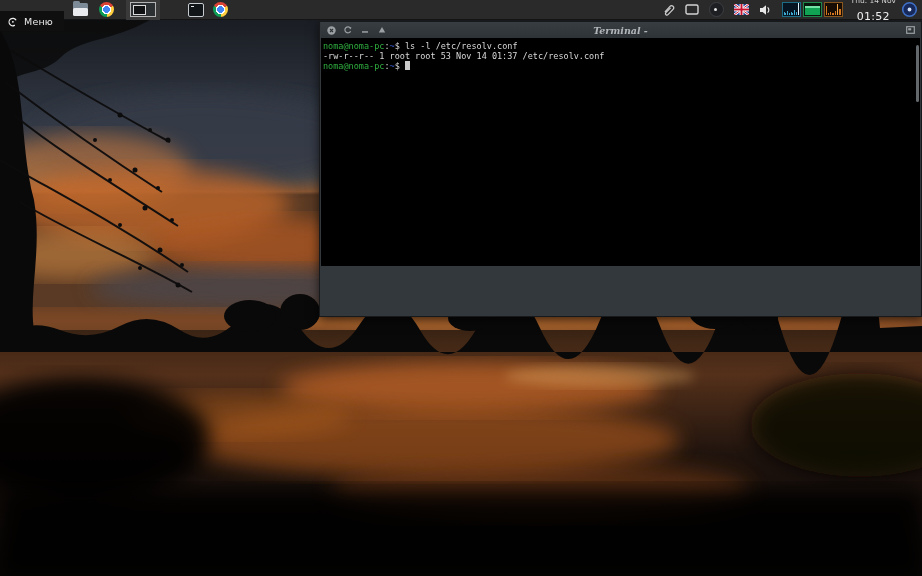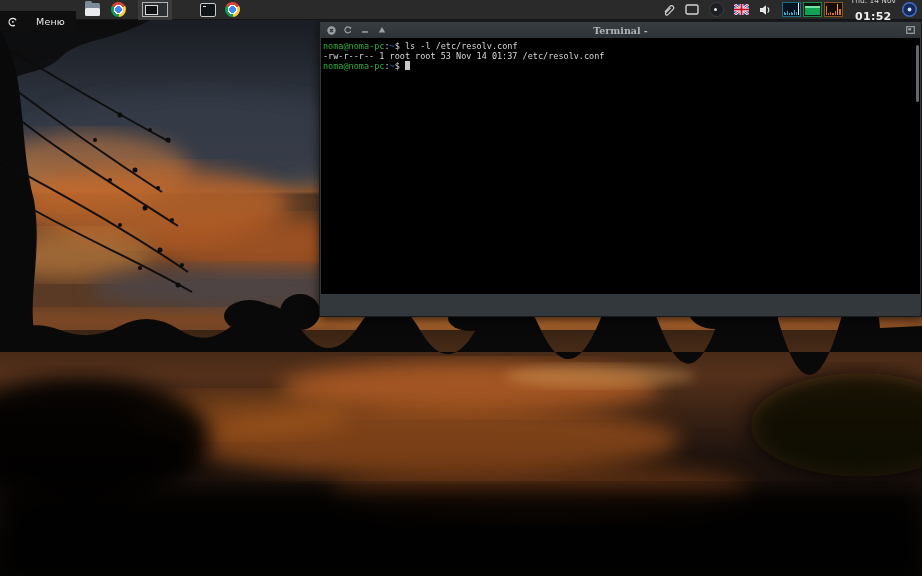--- a/index.html
+++ b/index.html
@@ -6,21 +6,21 @@
   #screen{position:relative;width:922px;height:576px;overflow:hidden;background:#000;
           font-family:"DejaVu Sans",sans-serif;-webkit-font-smoothing:antialiased;}
 
   
   .desktop{position:absolute;left:0;top:20px;width:922px;height:556px;}
   .desktop svg{display:block;width:100%;height:100%;}
 
   
   .panel{position:absolute;top:0;left:0;width:922px;height:20px;background:#2a2a2a;
          border-bottom:1px solid #141414;display:flex;align-items:center;z-index:10;box-sizing:border-box;}
-  .menu-btn{height:20px;display:flex;align-items:center;gap:17px;padding:0 11px 0 6px;background:#0f0f0f;cursor:default;margin-top:23px;}
+  .menu-btn{height:20px;display:flex;align-items:center;gap:5px;padding:0 11px 0 6px;background:#0f0f0f;cursor:default;margin-top:23px;}
   .menu-btn span{color:#e8e8e8;font-size:9.5px;letter-spacing:.2px;}
   .launchers{display:flex;align-items:center;gap:9px;margin-left:9px;}
   .icon16{width:16px;height:16px;display:flex;align-items:center;justify-content:center;}
   .chrome-ball{width:15px;height:15px;border-radius:50%;
     background:radial-gradient(circle at 50% 50%, #4285f4 0 3.2px, #fdfdfd 3.2px 4.6px, rgba(0,0,0,0) 4.6px),
                conic-gradient(from -60deg, #db4437 0 120deg, #ffcd40 120deg 240deg, #0f9d58 240deg 360deg);}
   .folder-icon{width:16px;height:13px;position:relative;}
   .folder-icon .back{position:absolute;left:0;top:0;width:15px;height:12px;border-radius:1.5px;background:#7d8a97;}
   .folder-icon .tab{position:absolute;left:0;top:-2px;width:7px;height:4px;border-radius:1.5px 1.5px 0 0;background:#7d8a97;}
   .folder-icon .front{position:absolute;left:0;bottom:0;width:15px;height:8px;border-radius:1.5px;background:#e9ebee;}
@@ -37,35 +37,35 @@
   .circle-tray:before{content:"";position:absolute;left:4.5px;top:4.5px;width:3px;height:3px;border-radius:50%;background:#e6e6e6;}
   .sysmon{display:flex;align-items:center;gap:2px;margin-left:10px;}
   .graph{width:19px;height:15px;display:flex;align-items:flex-end;gap:1px;padding:1px;box-sizing:border-box;}
   .graph i{display:block;width:2px;}
   .g-cpu{background:#071523;border:1px solid #1d6c86;}
   .g-mem{background:#07170d;border:1px solid #1d8648;position:relative;}
   .g-mem .fill{position:absolute;left:1px;right:1px;bottom:1px;background:#11a354;border-top:2px solid #74e2a4;box-sizing:border-box;}
   .g-disk{background:#170d05;border:1px solid #86541d;}
   .clock{margin:0 5px 0 8px;text-align:center;line-height:1;cursor:default;}
   .clock .date{font-size:7.5px;color:#cfcfcf;margin-bottom:7px;}
-  .clock .time{font-size:11px;color:#eeeeee;font-weight:bold;letter-spacing:.3px;}
+  .clock .time{font-size:11px;color:#eeeeee;font-weight:normal;letter-spacing:.3px;}
   .power{margin-right:4px;}
 
   
   .window{position:absolute;left:319px;top:21px;width:603px;height:296px;box-sizing:border-box;
           background:#33383c;border:1px solid #17191b;padding:0 1px 3px 1px;
           box-shadow:0 3px 10px rgba(0,0,0,.65);z-index:6;}
   .titlebar{height:16px;display:flex;align-items:center;position:relative;
             background:linear-gradient(#383d41,#2e3337);}
   .tb-left{display:flex;align-items:center;gap:7px;padding-left:5px;z-index:2;}
   .tb-btn{width:10px;height:10px;display:flex;align-items:center;justify-content:center;cursor:default;}
   .title{position:absolute;left:0;right:0;text-align:center;color:#b2b6ba;
-         font-family:"DejaVu Serif",serif;font-weight:bold;font-size:9.5px;}
+         font-family:"DejaVu Serif",serif;font-style:italic;font-weight:bold;font-size:9.5px;}
   .tb-right{margin-left:auto;padding-right:5px;z-index:2;display:flex;align-items:center;}
-  .term-body{position:relative;height:256px;background:#000;overflow:hidden;cursor:text;}
+  .term-body{position:relative;height:228px;background:#000;overflow:hidden;cursor:text;}
   .term-text{padding:3px 2px;font-family:"DejaVu Sans Mono",monospace;font-size:8.5px;line-height:10px;white-space:pre;}
   .cursor{display:inline-block;width:5px;height:9px;background:#c9c9c9;vertical-align:-1px;}
   .scrollbar{position:absolute;right:1px;top:7px;width:3px;height:57px;background:#62686c;border-radius:2px;}
 </style>
 </head>
 <body>
 
 <div id="screen">
 
   <div class="desktop">

